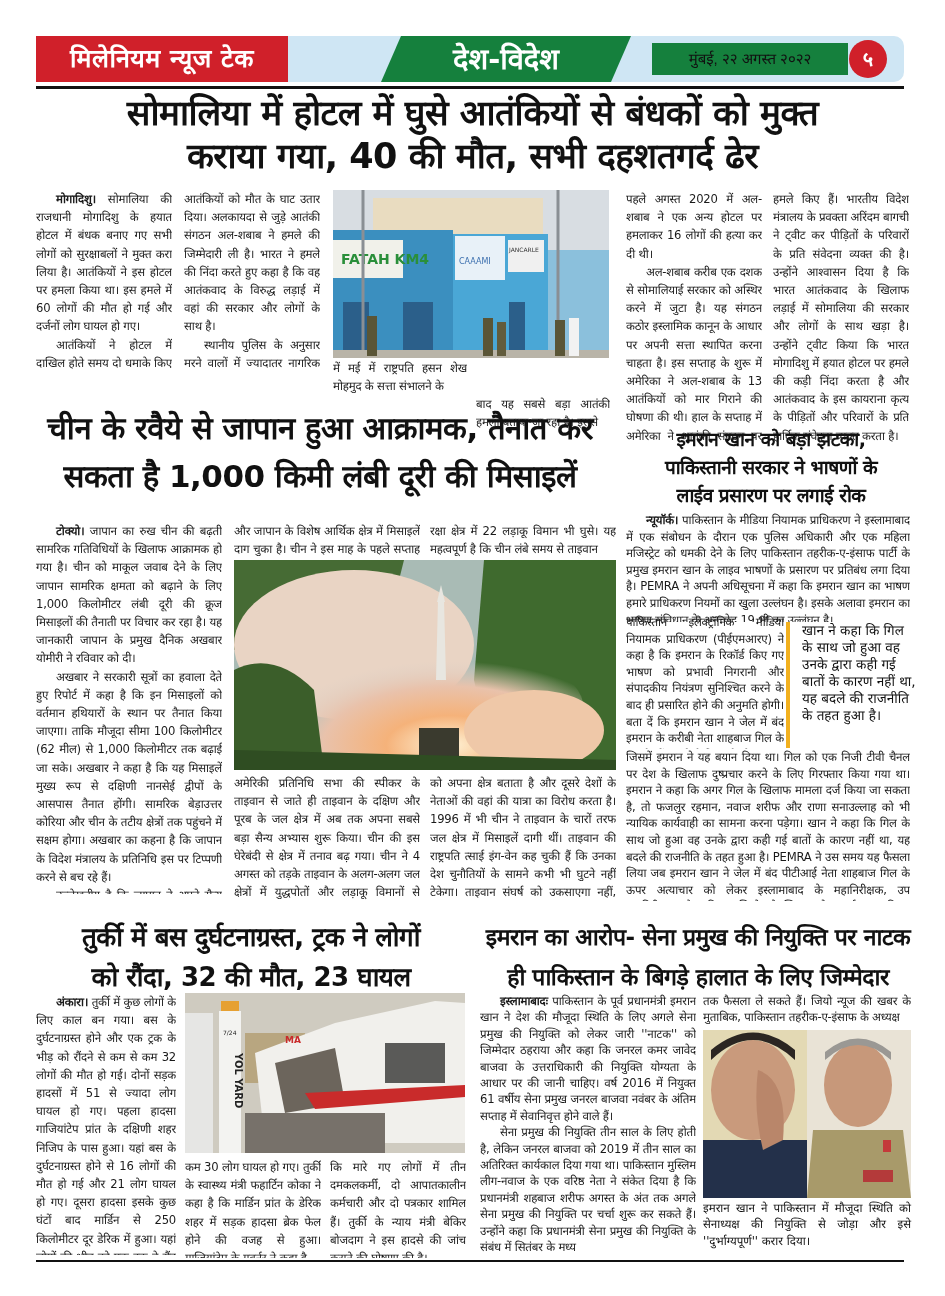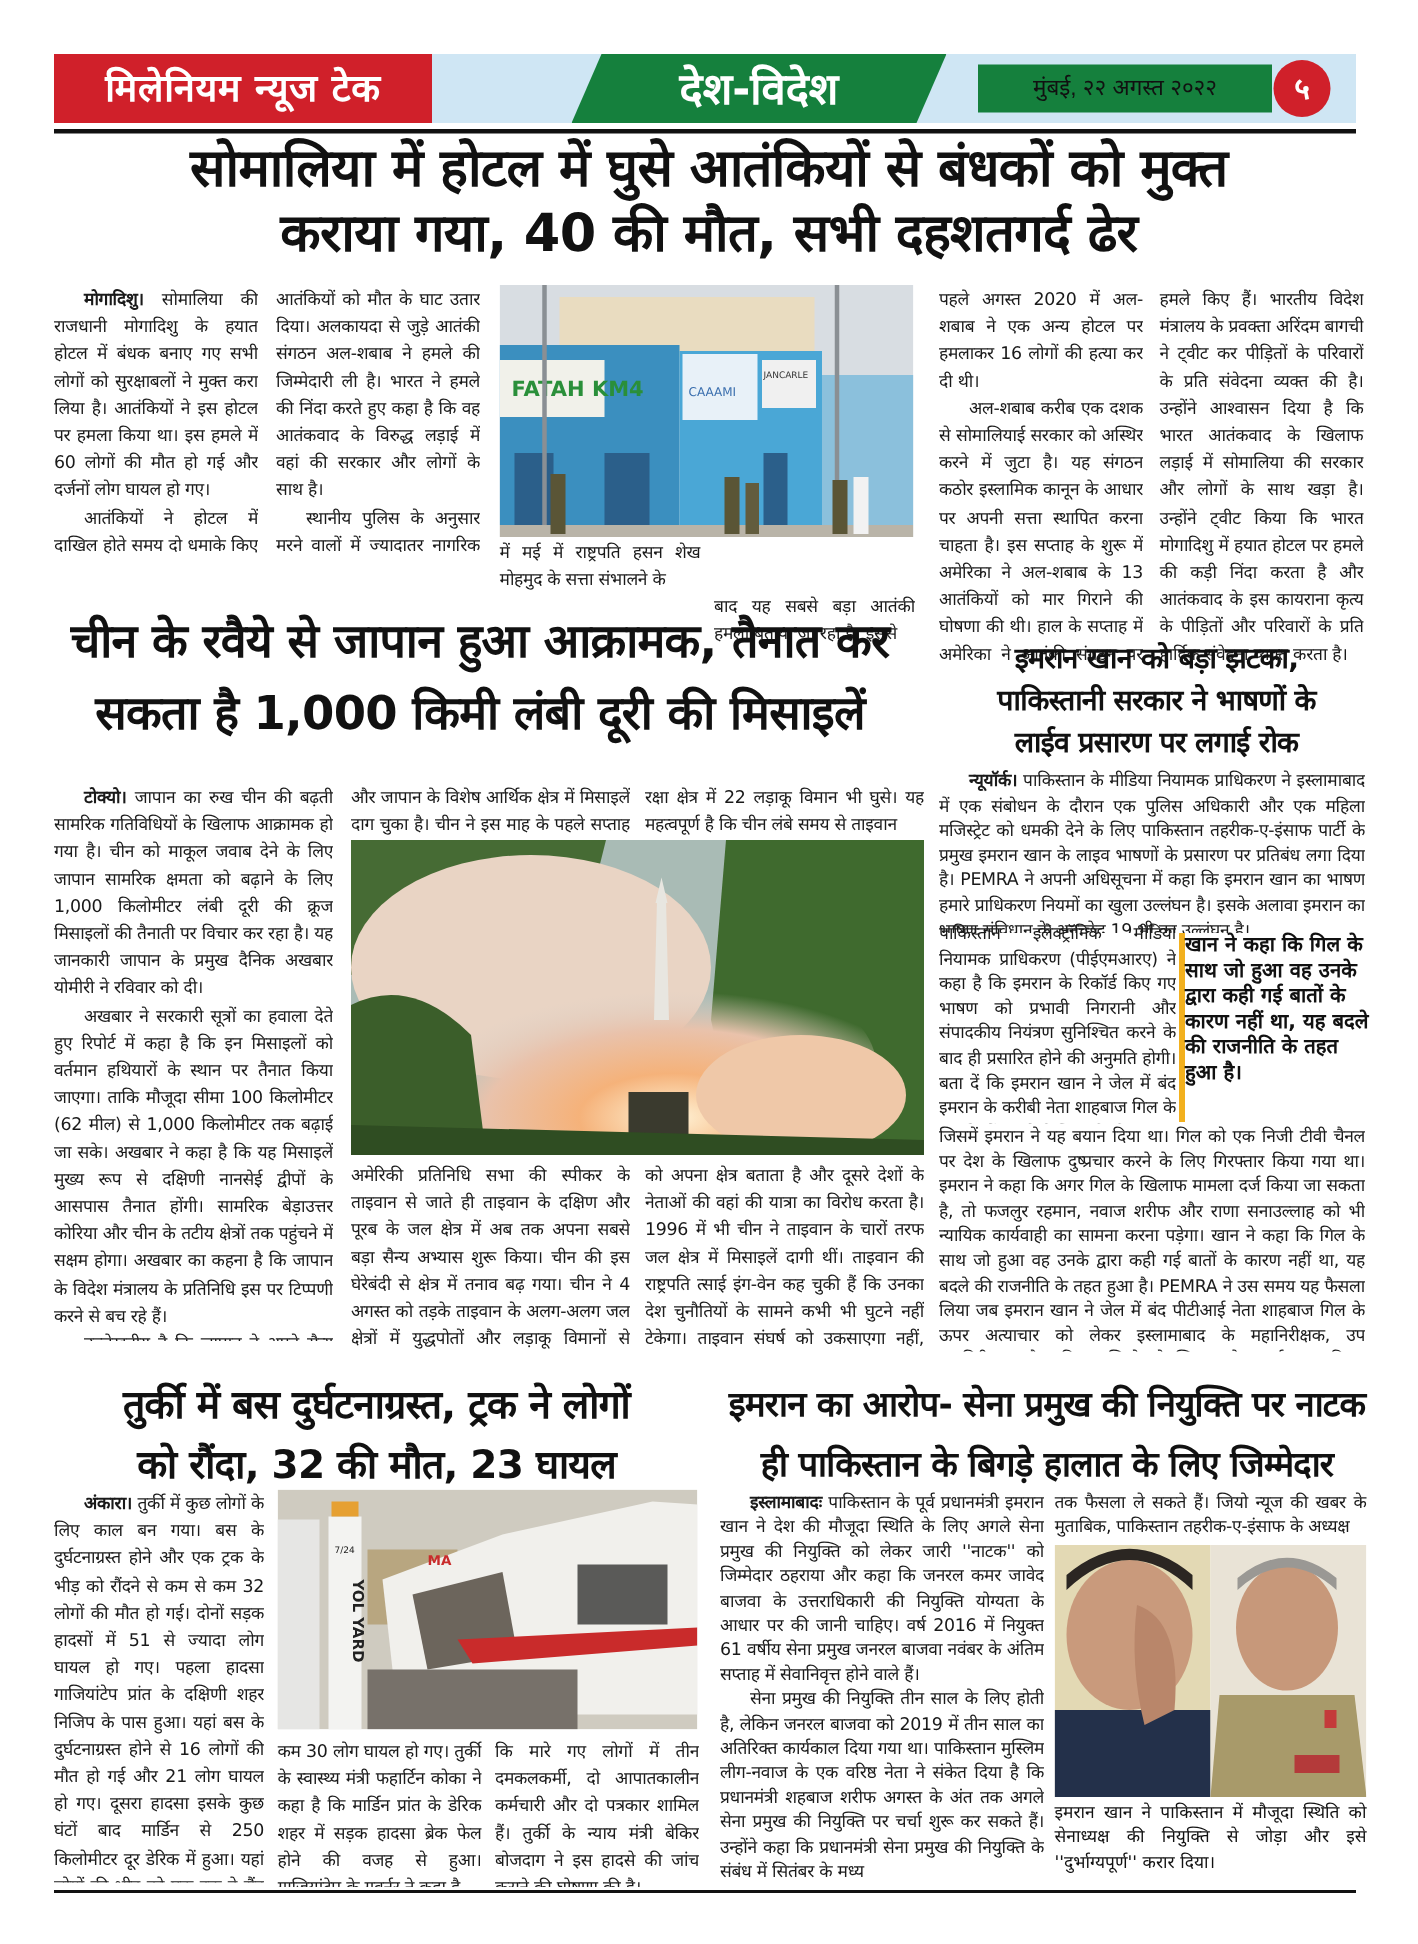--- a/index.html
+++ b/index.html
@@ -1,20 +1,20 @@
 <!DOCTYPE html>
 <html><head>
 <meta charset="utf-8">
 <style>
   * { box-sizing: border-box; margin: 0; padding: 0; }
   html, body { width: 945px; height: 1296px; background: #ffffff; overflow: hidden; }
   body { position: relative; font-family: "DejaVu Sans", sans-serif; color: #111; }
 
   
-  .masthead { position: absolute; left: 36px; top: 36px; width: 868px; height: 46px; background: #cfe6f4; }
+  .masthead { position: absolute; left: 36px; top: 36px; width: 868px; height: 46px; background: #cfe6f4; border-radius: 10px; }
   .brand { position: absolute; left: 0; top: 0; width: 252px; height: 46px; background: #d0202a; color: #fff;
            font-size: 25px; font-weight: bold; line-height: 46px; text-align: center; letter-spacing: 0.5px;
            font-family: "DejaVu Sans", sans-serif; }
   .section-tab { position: absolute; left: 345px; top: 0; width: 250px; height: 46px; background: #15803d;
                  color: #fff; font-size: 29px; font-weight: bold; line-height: 46px; text-align: center;
                  clip-path: polygon(8% 0, 100% 0, 92% 100%, 0 100%); }
   .dateline { position: absolute; left: 616px; top: 7px; width: 196px; height: 32px; background: #15803d;
               font-size: 15px; line-height: 32px; text-align: center; font-family: Liberation Sans, sans-serif; }
   .page-num { position: absolute; left: 813px; top: 4px; width: 38px; height: 38px; border-radius: 50%;
               background: #d0202a; color: #fff; font-size: 20px; font-weight: bold; line-height: 38px; text-align: center; }
@@ -28,21 +28,21 @@
   .col { position: absolute; font-size: 11.6px; line-height: 18.2px; text-align: justify; color: #1a1a1a;
          font-family: "DejaVu Sans", sans-serif; letter-spacing: -0.2px; overflow: hidden; }
   .col p { text-indent: 20px; }
   .col p.noind { text-indent: 0; }
   .col .dl { font-weight: bold; }
 
   .photo { position: absolute; overflow: hidden; }
   .caption { position: absolute; font-size: 11.6px; line-height: 18px; text-align: justify; font-family: "DejaVu Sans", sans-serif; }
 
   .pullquote { position: absolute; left: 786px; top: 622px; width: 130px; height: 126px; border-left: 4px solid #f2b01e;
-               font-size: 13.5px; line-height: 17px; font-weight: bold; color: #111; }
+               padding-left: 12px; font-size: 13.5px; line-height: 17px; font-weight: normal; color: #111; }
 </style>
 </head>
 <body>
 
 <div class="masthead">
   <div class="brand">मिलेनियम न्यूज टेक</div>
   <div class="section-tab">देश-विदेश</div>
   <div class="dateline">मुंबई, २२ अगस्त २०२२</div>
   <div class="page-num">५</div>
 </div>

